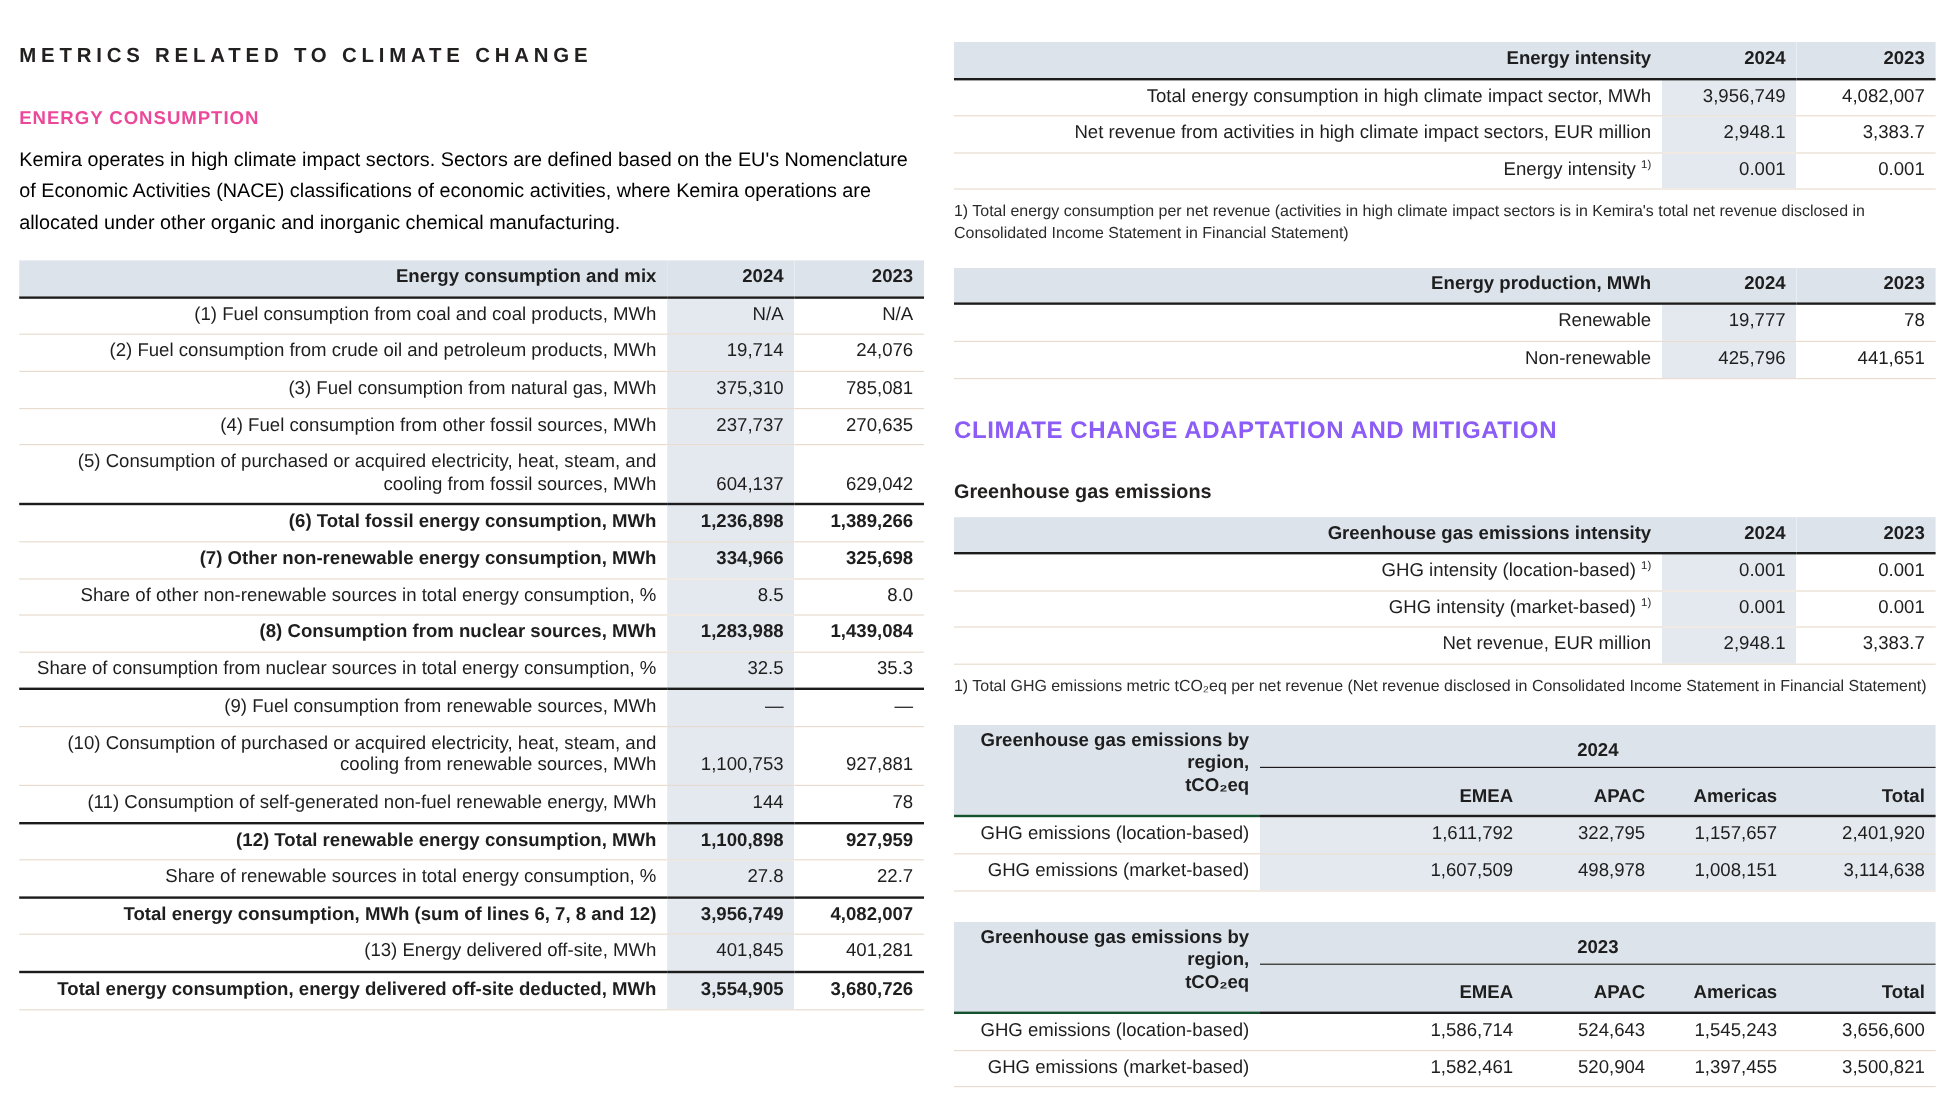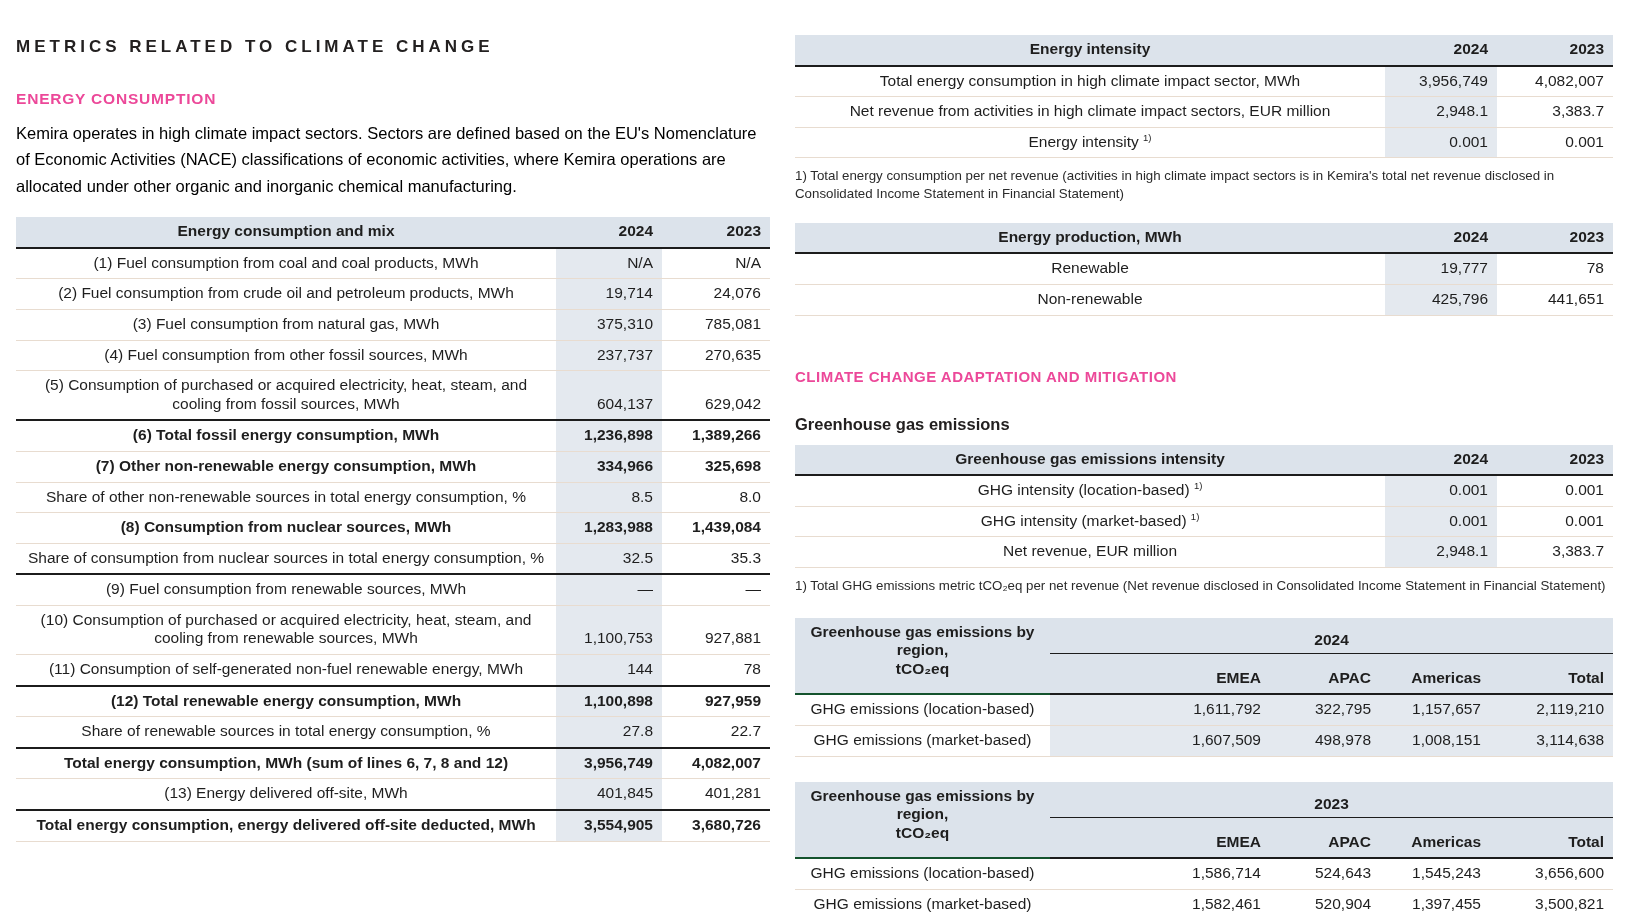--- a/index.html
+++ b/index.html
@@ -12,39 +12,39 @@
   .col-left  { position:absolute; left:16px;  top:37px; width:754px; }
   .col-right { position:absolute; left:795px; top:35px; width:818px; }
 
   .page-title { font-size:17px; font-weight:700; letter-spacing:4px; color:#232020; margin:0; }
   .section-heading { font-size:15.5px; font-weight:700; letter-spacing:0.8px; color:#ec4899; margin:33px 0 0; }
   .intro { font-size:16.5px; line-height:1.6; margin:12px 0 0; width:748px; color:#000000; }
 
   .tbl-host { }
   table { border-collapse:collapse; table-layout:fixed; width:100%; font-size:15.5px; color:#1e1e1e; }
   th,td { padding:5px 9px 6px; vertical-align:bottom; line-height:1.2; overflow:hidden; }
-  .lbl { text-align:center; }
+  .lbl { text-align:right; }
   .num { text-align:right; }
   thead th { background:#dce3eb; border-bottom:2px solid #1c1c1c; font-weight:700; }
   tbody td { border-top:1px solid #e8dcd0; }
   tbody tr:first-child td { border-top:none; }
   tbody tr:last-child td { border-bottom:1px solid #e8dcd0; }
   tr.rule td { border-top:2px solid #1c1c1c !important; }
   tr.bold td { font-weight:700; }
   td.shade { background:#e4e9ef; }
   sup { font-size:9.5px; line-height:0; }
 
   .tbl-region thead th { border-bottom:none; }
   .tbl-region thead th.title-cell { border-bottom:2px solid #14532d; vertical-align:bottom; padding-bottom:15px; }
   .tbl-region thead th.year-span { text-align:center; border-bottom:1.5px solid #1c1c1c; padding-bottom:3px; }
   .tbl-region thead tr.cols th { border-bottom:2px solid #1c1c1c; }
 
   .footnote { font-size:13.3px; line-height:1.33; margin-top:9px; color:#2b2b2b; width:812px; }
   #energy-production { margin-top:20px; }
-  .adaptation-heading { font-size:15px; font-weight:700; letter-spacing:0.5px; color:#ec4899; margin:52px 0 0; }
+  .adaptation-heading { font-size:20px; font-weight:700; letter-spacing:0.5px; color:#8b5cf6; margin:32px 0 0; }
   .ghg-heading { font-size:16.5px; font-weight:700; color:#232020; margin:30px 0 0; }
   #ghg-intensity { margin-top:11px; }
   #region-2024 { margin-top:23px; }
   #region-2023 { margin-top:25px; }
 </style>
 </head>
 <body>
 
 <div class="page">
 
@@ -285,21 +285,21 @@
               <th class="num">Americas</th>
               <th class="num">Total</th>
             </tr>
           </thead>
           <tbody>
             <tr>
               <td class="lbl">GHG emissions (location-based)</td>
               <td class="num shade">1,611,792</td>
               <td class="num shade">322,795</td>
               <td class="num shade">1,157,657</td>
-              <td class="num shade">2,119,210</td>
+              <td class="num shade">2,401,920</td>
             </tr>
             <tr>
               <td class="lbl">GHG emissions (market-based)</td>
               <td class="num shade">1,607,509</td>
               <td class="num shade">498,978</td>
               <td class="num shade">1,008,151</td>
               <td class="num shade">3,114,638</td>
             </tr>
           </tbody>
         </table>

